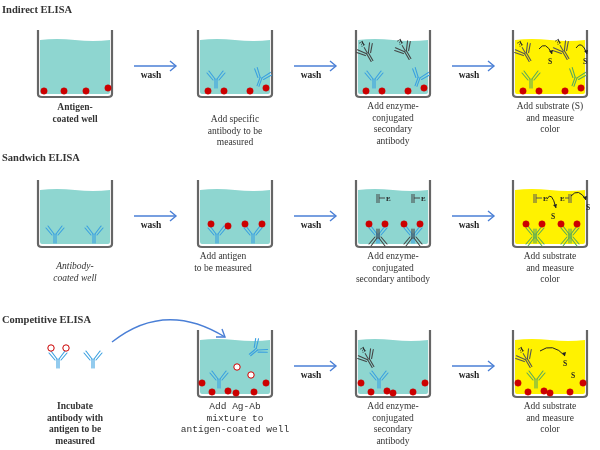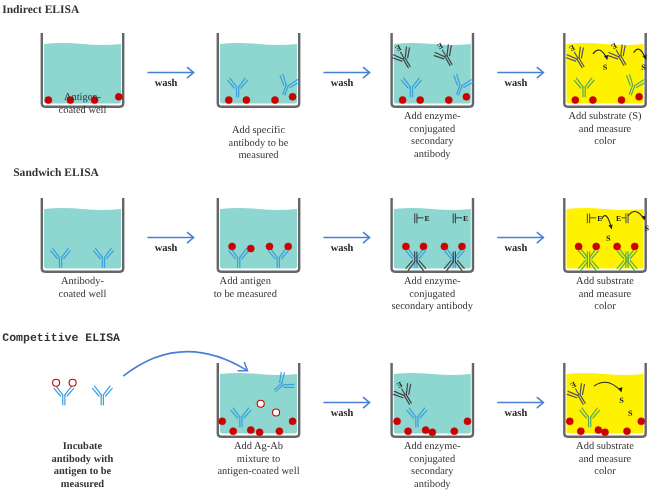--- a/index.html
+++ b/index.html
@@ -468,27 +468,27 @@
       </g>
       <path d="M540,351 Q552.5,342 565,356" stroke="#222" fill="none" stroke-width="1"></path>
       <polygon points="565,356 562,353 566,352" fill="#222"></polygon>
       <text x="563" y="366" font-size="7.5" font-weight="bold" fill="#222" font-family="&quot;Liberation Serif&quot;, serif">S</text>
       <text x="571" y="378" font-size="7.5" font-weight="bold" fill="#222" font-family="&quot;Liberation Serif&quot;, serif">S</text>
     </g>
   </svg>
 
 <div id="text-layer">
     <div class="section-title" style="left: 2px; top: 4px;">Indirect ELISA</div>
-    <div class="caption" style="left: 20px; top: 84px;">Antigen-<br>coated well</div>
+    <div class="caption" style="left: 20px; top: 102px; font-weight: bold;">Antigen-<br>coated well</div>
     <div class="caption" style="left: 180px; top: 114px;">Add specific<br>antibody to be<br>measured</div>
     <div class="caption" style="left: 338px; top: 101px;">Add enzyme-<br>conjugated<br>secondary<br>antibody</div>
     <div class="caption" style="left: 495px; top: 101px;">Add substrate (S)<br>and measure<br>color</div>
-    <div class="section-title" style="left: 12px; top: 152px;">Sandwich ELISA</div>
-    <div class="caption" style="left: 20px; top: 251px;">Antibody-<br>coated well</div>
+    <div class="section-title" style="left: 2px; top: 152px;">Sandwich ELISA</div>
+    <div class="caption" style="left: 20px; top: 261px; font-style: italic;">Antibody-<br>coated well</div>
     <div class="caption" style="left: 168px; top: 251px;">Add antigen<br>to be measured</div>
     <div class="caption" style="left: 338px; top: 251px;">Add enzyme-<br>conjugated<br>secondary antibody</div>
     <div class="caption" style="left: 495px; top: 251px;">Add substrate<br>and measure<br>color</div>
-    <div class="section-title" style="left: 2px; top: 302px; font-family: Liberation Mono, monospace;">Competitive ELISA</div>
+    <div class="section-title" style="left: 2px; top: 314px;">Competitive ELISA</div>
     <div class="caption" style="left: 20px; top: 401px; font-weight: bold;">Incubate<br>antibody with<br>antigen to be<br>measured</div>
-    <div class="caption" style="left: 180px; top: 401px;">Add Ag-Ab<br>mixture to<br>antigen-coated well</div>
+    <div class="caption" style="left: 180px; top: 401px; font-family: Liberation Mono, monospace;">Add Ag-Ab<br>mixture to<br>antigen-coated well</div>
     <div class="caption" style="left: 338px; top: 401px;">Add enzyme-<br>conjugated<br>secondary<br>antibody</div>
     <div class="caption" style="left: 495px; top: 401px;">Add substrate<br>and measure<br>color</div>
   </div>
 
 </body></html>

